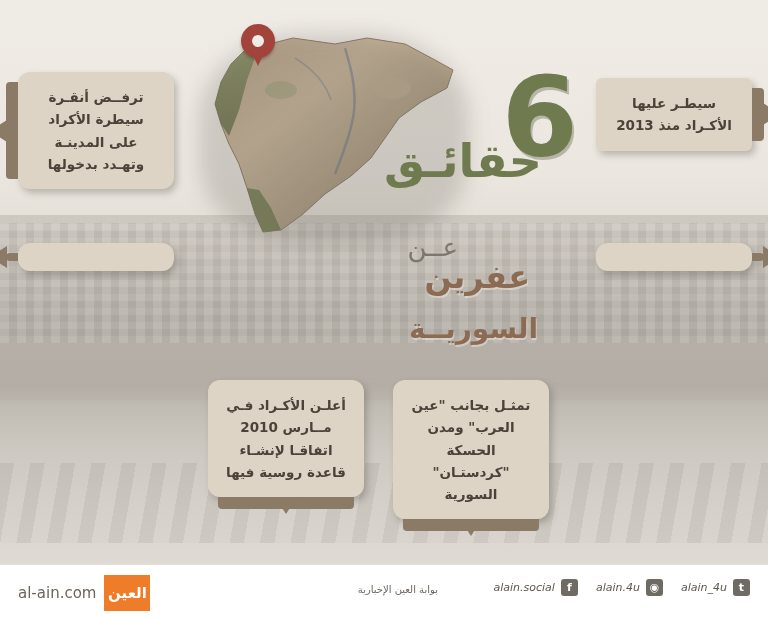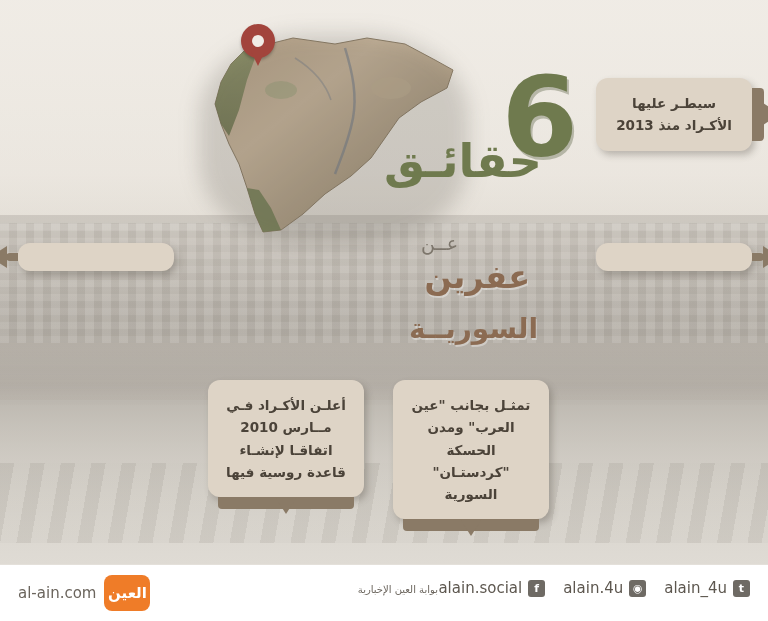--- a/index.html
+++ b/index.html
@@ -77,21 +77,21 @@
     position:absolute;right:-8px;top:22px;
     font-size:110px;line-height:1;font-weight:bold;color:#6f7a4e;
     text-shadow:2px 3px 0 rgba(80,88,56,.35);
   }
   .word-facts{
     position:absolute;right:28px;top:94px;
     font-size:46px;font-weight:bold;color:#6f7a4e;letter-spacing:2px;
   }
   .word-about{
     position:absolute;right:112px;top:192px;
-    font-size:19px;color:#7d766c;
+    font-size:26px;color:#7d766c;
   }
   .word-afrin{
     position:absolute;right:40px;top:218px;
     font-size:32px;font-weight:bold;color:#8b6b52;
     text-shadow:1px 2px 0 rgba(255,255,255,.35);
   }
   .word-syrian{
     position:absolute;right:32px;top:272px;
     font-size:28px;font-weight:bold;color:#8b6b52;
     text-shadow:1px 2px 0 rgba(255,255,255,.35);
@@ -122,21 +122,21 @@
   .box.right .arrow{right:-28px;border-left:17px solid #8a7a66;}
   .box.down .tab{
     left:10px;top:auto;bottom:-12px;width:calc(100% - 20px);height:12px;border-radius:0 0 4px 4px;
   }
   .box.down .arrow{
     left:50%;margin-left:-11px;top:auto;bottom:-28px;margin-top:0;
     border-left:11px solid transparent;border-right:11px solid transparent;border-top:17px solid #8a7a66;
   }
 
   #box-ankara{left:18px;top:72px;width:128px;}
-  #box-control{right:16px;top:78px;width:128px;}
+  #box-control{right:16px;top:78px;width:128px;border-radius:6px;}
   #box-clashes{left:18px;top:243px;width:128px;}
   #box-autonomy{right:16px;top:243px;width:128px;}
   #box-russia{left:208px;top:380px;width:128px;}
   #box-kurdistan{left:393px;top:380px;width:128px;}
 
   
   .footer{
     position:absolute;left:0;right:0;bottom:0;height:56px;background:#ffffff;
     border-top:1px solid #e4e0da;
   }
@@ -147,29 +147,29 @@
   .s-icon{
     width:17px;height:17px;border-radius:3px;display:inline-block;position:relative;
   }
   .s-icon.tw{background:#6e6a64;}
   .s-icon.ig{background:#6e6a64;}
   .s-icon.fb{background:#6e6a64;}
   .s-icon span{
     position:absolute;left:0;top:0;width:17px;height:17px;color:#fff;font-size:11px;
     line-height:17px;text-align:center;font-weight:bold;font-family:"DejaVu Sans",sans-serif;
   }
-  .s-label{font-size:15px;color:#5d574f;direction:ltr;}
+  .s-label{font-size:11px;color:#5d574f;direction:ltr;font-style:italic;}
   .portal{
     position:absolute;right:330px;top:19px;font-size:10px;color:#6b655d;text-align:right;
   }
   .brand{
     position:absolute;left:18px;top:10px;display:flex;flex-direction:row;align-items:center;gap:8px;
   }
   .brand-logo{
-    width:46px;height:36px;border-radius:8px;background:#ef7c28;color:#fff;
+    width:46px;height:36px;border-radius:0;background:#ef7c28;color:#fff;
     font-size:15px;font-weight:bold;text-align:center;line-height:36px;
   }
   .brand-url{font-size:15px;color:#6b655d;direction:ltr;}
 </style>
 </head>
 <body>
 
 <div class="stage">
 
   <div class="bg-haze"></div>
@@ -208,20 +208,25 @@
   </div>
 
   <div class="title-block">
     <div class="big-six">6</div>
     <div class="word-facts">حقائـق</div>
     <div class="word-about">عــن</div>
     <div class="word-afrin">عفرين</div>
     <div class="word-syrian">السوريــة</div>
   </div>
 
+  <div class="box left" id="box-ankara">
+    <div class="tab"></div>
+    <div class="arrow"></div>
+    <div>ترفــض أنقـرة سيطرة الأكراد على المدينـة وتهـدد بدخولها</div>
+  </div>
 
   <div class="box right" id="box-control">
     <div class="tab"></div>
     <div class="arrow"></div>
     <div>سيطـر عليها الأكـراد منذ 2013</div>
   </div>
 
   <div class="box left" id="box-clashes">
     <div class="tab"></div>
     <div class="arrow"></div>

